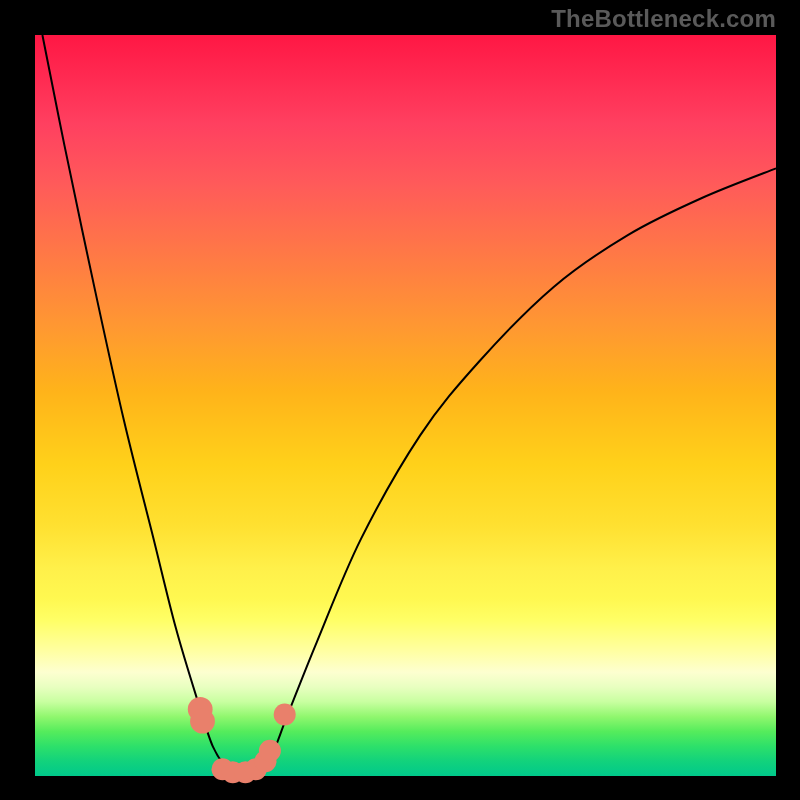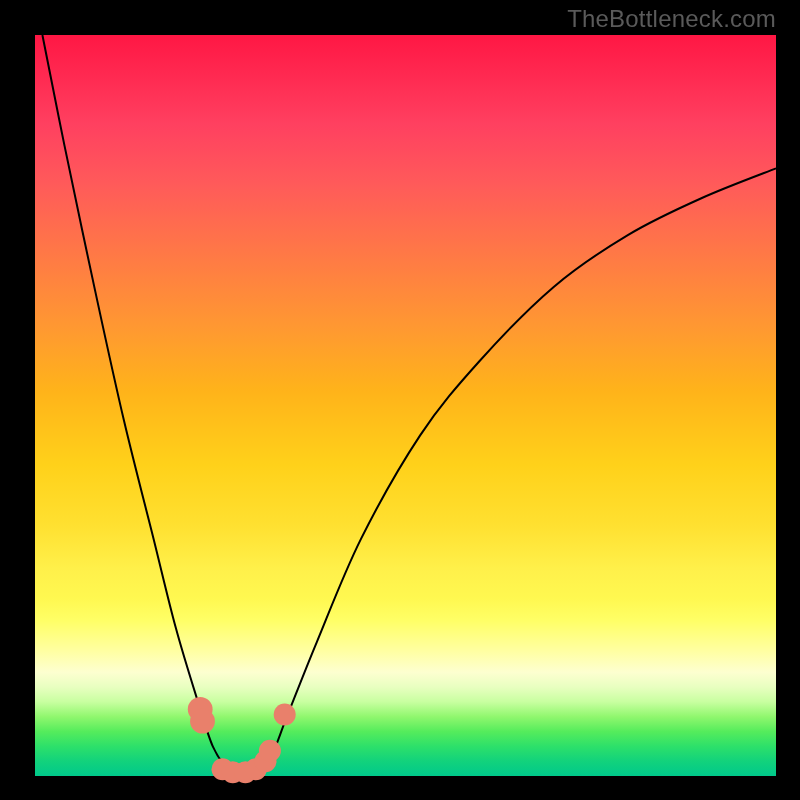--- a/index.html
+++ b/index.html
@@ -48,21 +48,21 @@
       #12d27c 98%,
       #00c98b 100%
     );
   }
   .watermark {
     position: absolute;
     top: 5px;
     right: 24px;
     color: #5a5a5a;
     font-size: 24px;
-    font-weight: 400;
+    font-weight: 700;
     letter-spacing: 0.2px;
     user-select: none;
   }
   svg.curves {
     position: absolute;
     inset: 0;
     width: 741px;
     height: 741px;
     overflow: visible;
   }

